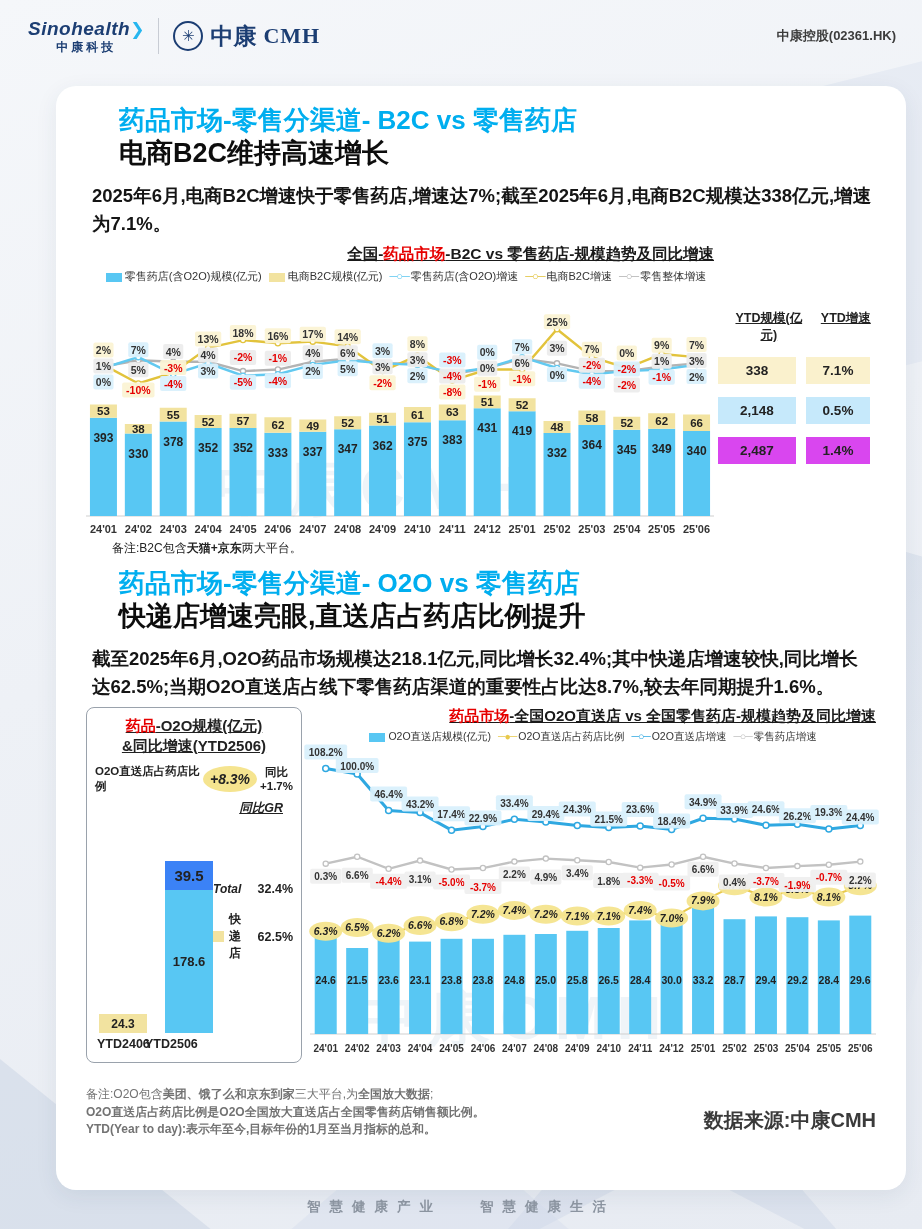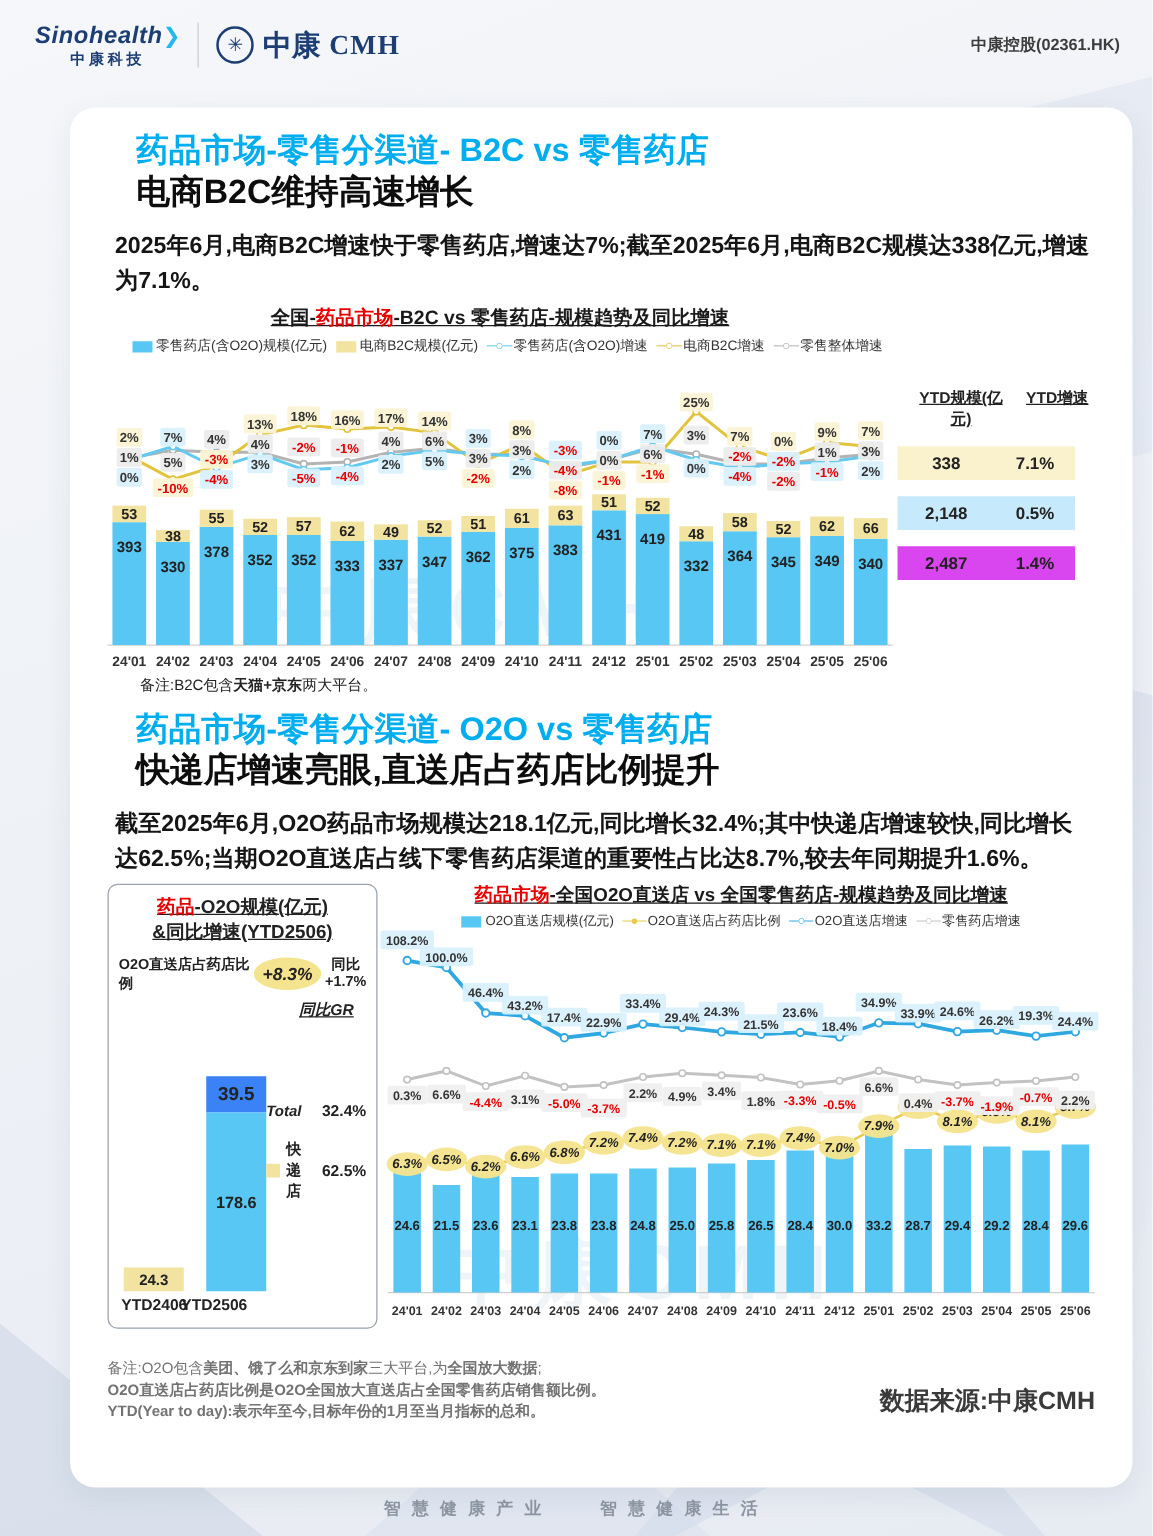--- a/index.html
+++ b/index.html
@@ -23,37 +23,37 @@
   .logo2{display:flex;align-items:center;gap:7px;color:#1c3e73;}
   .cmh-icon{width:26px;height:26px;border:2px solid #1c3e73;border-radius:50%;display:flex;align-items:center;justify-content:center;font-size:15px;}
   .logo2 .zk{font-size:23px;font-weight:800;}
   .logo2 .cmh{font-family:"Liberation Serif",serif;font-size:22px;font-weight:700;letter-spacing:1px;}
   .stock{font-size:13px;font-weight:700;color:#3c3c3c;}
 
   .card{position:absolute;left:56px;top:86px;width:850px;height:1104px;background:#fff;border-radius:20px;
         box-shadow:0 6px 22px rgba(40,60,90,.08);z-index:1;padding:20px 30px;box-sizing:border-box;}
   .wm{position:absolute;color:rgba(150,180,208,.15);font-weight:800;font-size:62px;letter-spacing:10px;pointer-events:none;white-space:nowrap;}
 
-  .sec-head{display:flex;align-items:flex-end;gap:14px;}
+  .sec-head{display:flex;align-items:flex-end;gap:24px;}
   .accent{width:9px;background:#29b7f0;border-radius:1px;}
   .sec-titles h1{margin:0;font-size:26px;line-height:1.15;color:#00aeef;font-weight:800;}
   .sec-titles h2{margin:2px 0 0 0;font-size:27px;line-height:1.15;color:#0d0d0d;font-weight:800;}
   .para{margin:13px 4px 6px 6px;font-size:18.5px;line-height:1.52;color:#151515;font-weight:600;}
 
   .chart1-wrap{position:relative;margin-top:4px;}
-  .chart-title{width:628px;text-align:center;font-size:15.5px;font-weight:800;color:#1a1a1a;text-decoration:underline;}
+  .chart-title{width:628px;text-align:right;font-size:15.5px;font-weight:800;color:#1a1a1a;text-decoration:underline;}
   .chart-title .red, .red{color:#e60000;}
   .legend{width:640px;display:flex;justify-content:center;align-items:center;gap:7px;font-size:11px;color:#333;margin:4px 0 2px 0;flex-wrap:nowrap;white-space:nowrap;}
   .legend .chip{display:inline-block;width:16px;height:9px;margin-right:3px;vertical-align:middle;}
   .legend .lmark{font-weight:700;letter-spacing:-1px;margin-right:2px;}
   .plot{position:relative;}
   .ytd{position:absolute;right:0;top:66px;width:158px;}
   .ytd-head{display:flex;gap:10px;font-size:12.5px;font-weight:800;color:#222;}
   .ytd-head span{text-decoration:underline;}
-  .ytd-row{display:flex;margin-top:13px;}
+  .ytd-row{display:flex;gap:10px;margin-top:13px;}
   .ytd-cell{width:78px;height:27px;display:flex;align-items:center;justify-content:center;font-size:13.5px;font-weight:800;color:#222;}
   .ytd-cell.c2{width:64px;}
   .row-y .ytd-cell{background:#faf1cd;}
   .row-b .ytd-cell{background:#c6e9fb;}
   .row-g .ytd-cell{background:#d946ef;}
   .note{font-size:12px;color:#222;margin:4px 0 0 26px;}
 
   .sec2-row{display:flex;gap:8px;margin-top:6px;}
   .mini{width:216px;box-sizing:border-box;border:1.5px solid #9aa2ac;border-radius:8px;padding:8px 8px;height:356px;background:#fff;flex:none;}
   .mini-title{text-align:center;font-size:15px;font-weight:800;line-height:1.3;}

